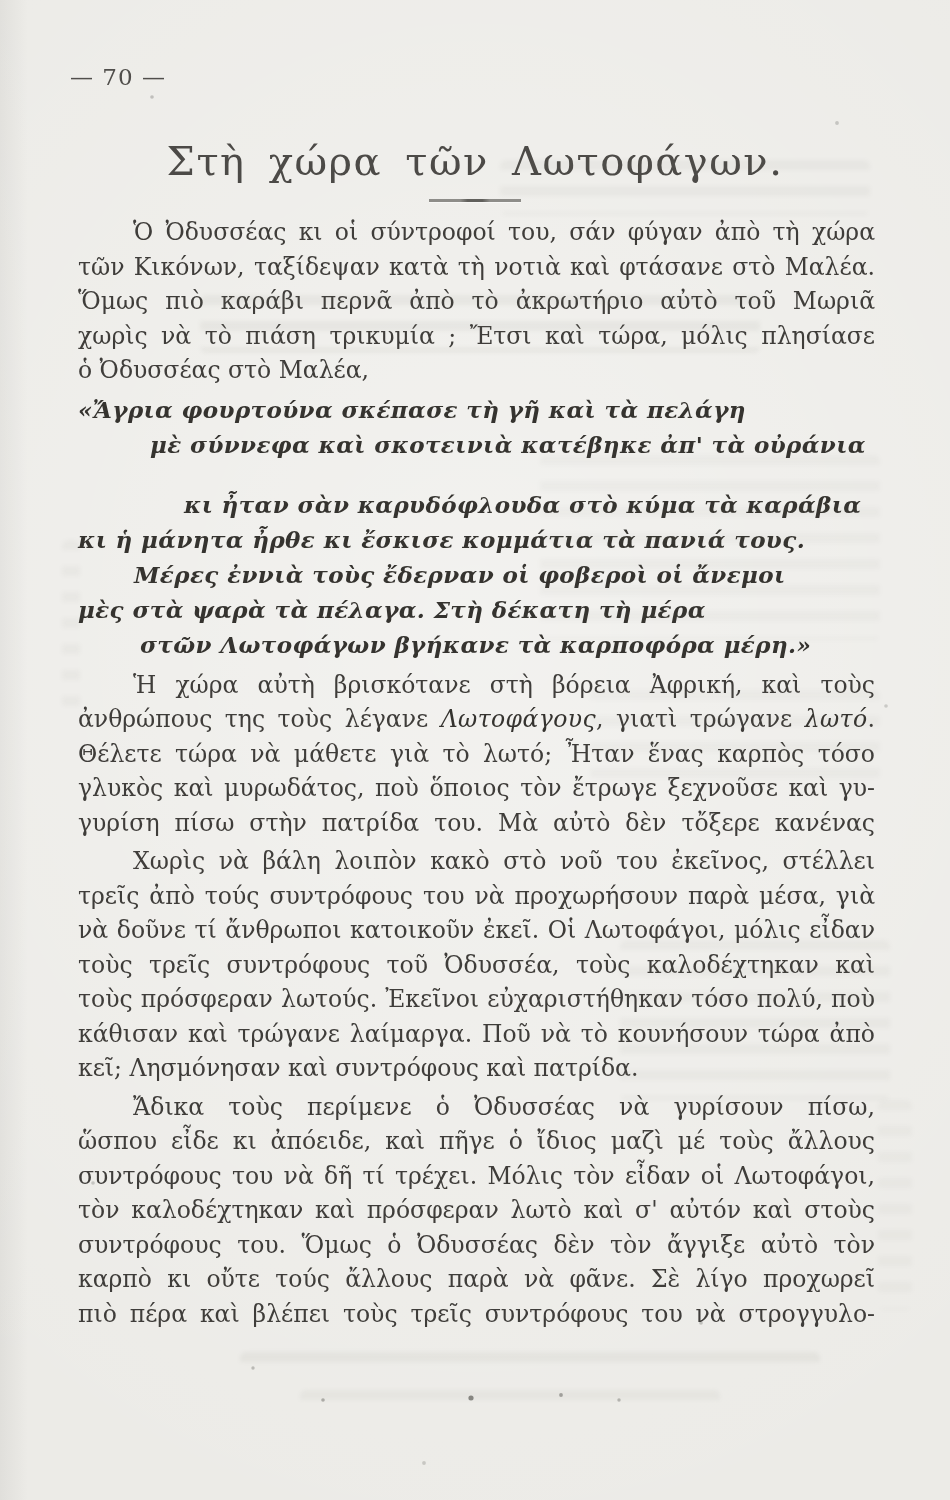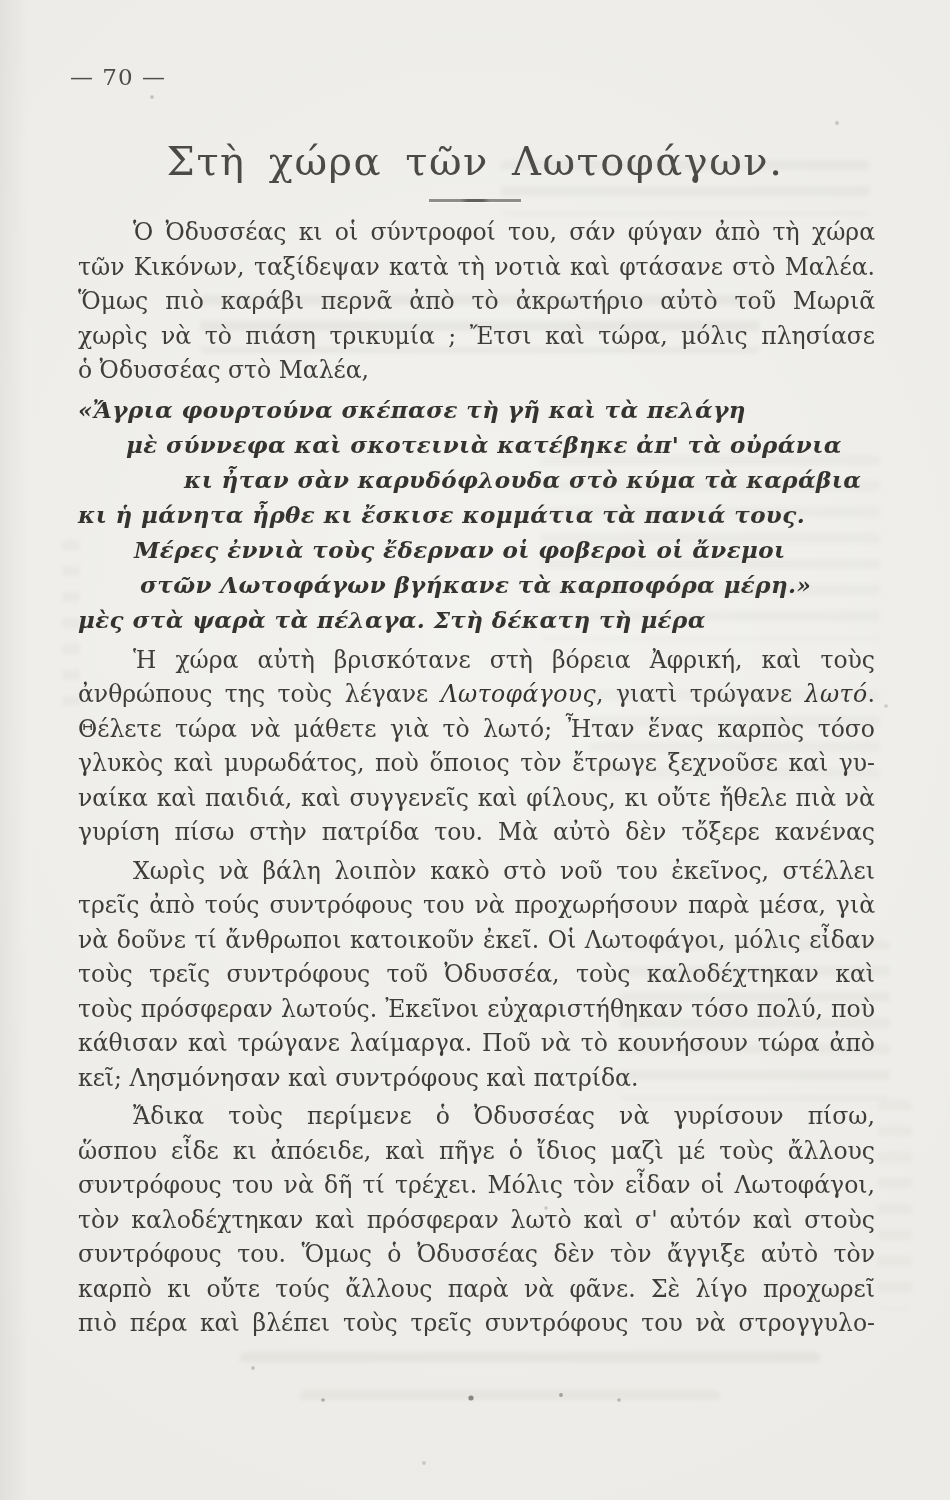--- a/index.html
+++ b/index.html
@@ -111,33 +111,32 @@
   <div class="text" id="text-block">
       <div class="para prose">
         <div class="ln first">Ὁ Ὀδυσσέας κι οἱ σύντροφοί του, σάν φύγαν ἀπὸ τὴ χώρα</div>
         <div class="ln">τῶν Κικόνων, ταξίδεψαν κατὰ τὴ νοτιὰ καὶ φτάσανε στὸ Μαλέα.</div>
         <div class="ln">Ὅμως πιὸ καράβι περνᾶ ἀπὸ τὸ ἀκρωτήριο αὐτὸ τοῦ Μωριᾶ</div>
         <div class="ln">χωρὶς νὰ τὸ πιάση τρικυμία ; Ἔτσι καὶ τώρα, μόλις πλησίασε</div>
         <div class="ln short">ὁ Ὀδυσσέας στὸ Μαλέα,</div>
       </div>
       <div class="para verse">
         <div class="ln">«Ἄγρια φουρτούνα σκέπασε τὴ γῆ καὶ τὰ πελάγη</div>
-        <div class="ln" style="margin-left: 48px;">μὲ σύννεφα καὶ σκοτεινιὰ κατέβηκε ἀπ' τὰ οὐράνια</div>
-        <div class="ln" style="margin-left: 106px;">κι ἦταν σὰν καρυδόφλουδα στὸ κύμα τὰ καράβια</div>
+        <div class="ln" style="margin-left: 72px;">μὲ σύννεφα καὶ σκοτεινιὰ κατέβηκε ἀπ' τὰ οὐράνια</div>
+        <div class="ln" style="margin-left: 106px; margin-top: 25px;">κι ἦταν σὰν καρυδόφλουδα στὸ κύμα τὰ καράβια</div>
         <div class="ln">κι ἡ μάνητα ἦρθε κι ἔσκισε κομμάτια τὰ πανιά τους.</div>
         <div class="ln" style="margin-left: 56px;">Μέρες ἐννιὰ τοὺς ἔδερναν οἱ φοβεροὶ οἱ ἄνεμοι</div>
+        <div class="ln">μὲς στὰ ψαρὰ τὰ πέλαγα. Στὴ δέκατη τὴ μέρα</div>
         <div class="ln" style="margin-left: 62px;">στῶν Λωτοφάγων βγήκανε τὰ καρποφόρα μέρη.»</div>
-        <div class="ln">μὲς στὰ ψαρὰ τὰ πέλαγα. Στὴ δέκατη τὴ μέρα</div>
       </div>
       <div class="para prose">
         <div class="ln first">Ἡ χώρα αὐτὴ βρισκότανε στὴ βόρεια Ἀφρική, καὶ τοὺς</div>
         <div class="ln"><span>ἀνθρώπους της τοὺς λέγανε </span><span class="bold-term">Λωτοφάγους</span><span>, γιατὶ τρώγανε </span><span class="bold-term">λωτό</span><span>.</span></div>
         <div class="ln">Θέλετε τώρα νὰ μάθετε γιὰ τὸ λωτό; Ἦταν ἕνας καρπὸς τόσο</div>
         <div class="ln">γλυκὸς καὶ μυρωδάτος, ποὺ ὅποιος τὸν ἔτρωγε ξεχνοῦσε καὶ γυ-</div>
-        <div class="ln">ναίκα καὶ παιδιά, καὶ συγγενεῖς καὶ φίλους, κι οὔτε ἤθελε πιὰ νὰ</div>
         <div class="ln">γυρίση πίσω στὴν πατρίδα του. Μὰ αὐτὸ δὲν τὄξερε κανένας</div>
       </div>
       <div class="para prose">
         <div class="ln first">Χωρὶς νὰ βάλη λοιπὸν κακὸ στὸ νοῦ του ἐκεῖνος, στέλλει</div>
         <div class="ln">τρεῖς ἀπὸ τούς συντρόφους του νὰ προχωρήσουν παρὰ μέσα, γιὰ</div>
         <div class="ln">νὰ δοῦνε τί ἄνθρωποι κατοικοῦν ἐκεῖ. Οἱ Λωτοφάγοι, μόλις εἶδαν</div>
         <div class="ln">τοὺς τρεῖς συντρόφους τοῦ Ὀδυσσέα, τοὺς καλοδέχτηκαν καὶ</div>
         <div class="ln">τοὺς πρόσφεραν λωτούς. Ἐκεῖνοι εὐχαριστήθηκαν τόσο πολύ, ποὺ</div>
         <div class="ln">κάθισαν καὶ τρώγανε λαίμαργα. Ποῦ νὰ τὸ κουνήσουν τώρα ἀπὸ</div>
         <div class="ln short">κεῖ; Λησμόνησαν καὶ συντρόφους καὶ πατρίδα.</div>

